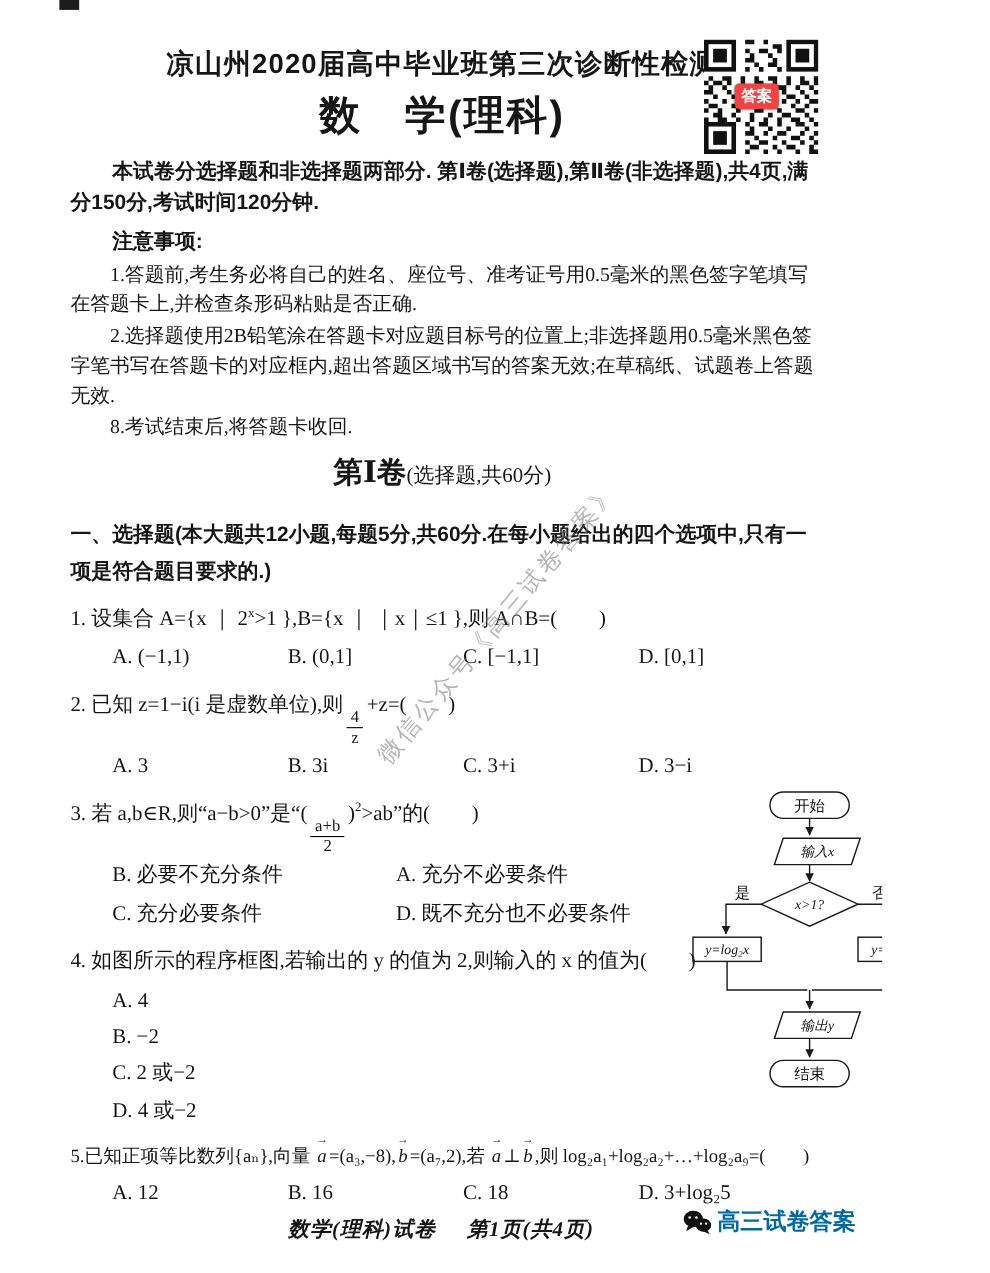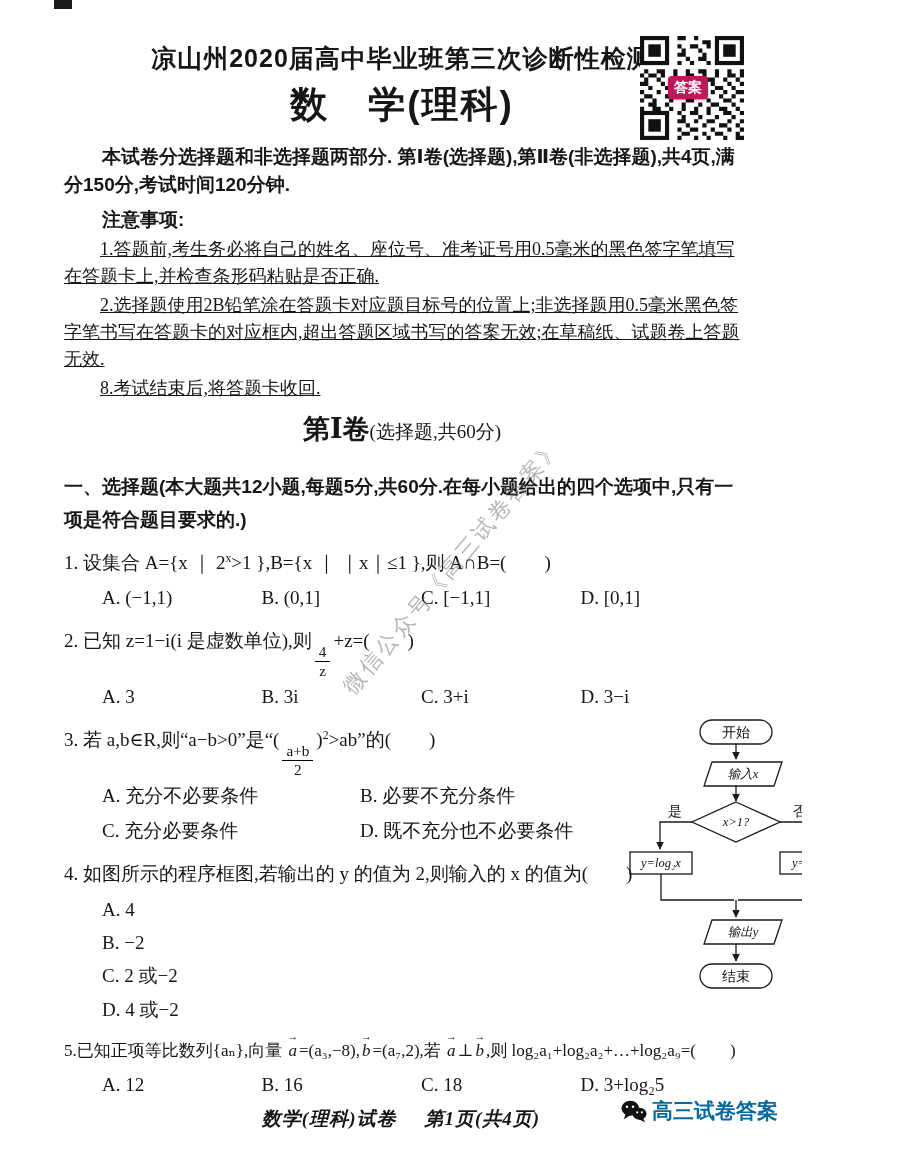--- a/index.html
+++ b/index.html
@@ -11,21 +11,21 @@
   }
   .page { position: relative; width: 802px; height: 1157px; padding: 42px 62px 0 64px; overflow: hidden; }
 
   .scan-mark { position: absolute; left: 54px; top: 0; width: 18px; height: 9px; background: #1b1b1b; }
 
   .title { margin: 0; text-align: center; font: bold 25px/1.3 "Liberation Sans", "DejaVu Sans", sans-serif; letter-spacing: 1px; }
   .subject { margin: 8px 0 0; text-align: center; font: bold 37px/1.2 "Liberation Sans", "DejaVu Sans", sans-serif; letter-spacing: 2px; }
 
   .intro { margin: 16px 0 0; font: bold 19px/1.5 "Liberation Sans", "DejaVu Sans", sans-serif; text-indent: 2em; }
   .notes-title { margin: 6px 0 0; font: bold 19px/1.5 "Liberation Sans", "DejaVu Sans", sans-serif; text-indent: 2em; }
-  .note { margin: 2px 0 0; font: normal 18px/1.5 "Liberation Serif", "DejaVu Serif", serif; text-indent: 2em; text-decoration: underline; }
+  .note { margin: 2px 0 0; font: normal 18px/1.5 "Liberation Serif", "DejaVu Serif", serif; text-indent: 2em; }
 
   .section-line { margin: 10px 0 0; text-align: center; }
   .sec-big { font: bold 27px/1.3 "Liberation Serif", "DejaVu Serif", serif; }
   .sec-small { font: normal 19px/1.3 "Liberation Serif", "DejaVu Serif", serif; }
 
   .choice-intro { margin: 24px 0 0; font: bold 19px/1.7 "Liberation Sans", "DejaVu Sans", sans-serif; }
 
   .question { margin-top: 10px; }
   .q-text { margin: 0; font: normal 19px/1.8 "Liberation Serif", "DejaVu Serif", serif; }
   .options { margin: 2px 0 0; padding-left: 38px; font: normal 19px/1.65 "Liberation Serif", "DejaVu Serif", serif; }
@@ -38,21 +38,21 @@
   .frac { display: inline-flex; flex-direction: column; align-items: center; vertical-align: -0.7em; line-height: 1.15; font-size: 0.8em; margin: 0 3px; }
   .fnum { border-bottom: 1.3px solid #000; padding: 0 4px; }
   .fden { padding: 0 4px; }
 
   .vec { position: relative; display: inline-block; font-style: italic; padding: 0 2px; }
   .vec-arrow { position: absolute; left: 50%; top: -0.75em; transform: translateX(-50%); font-size: 0.6em; font-style: normal; }
 
   .q5 .q-text { font-size: 17px; white-space: nowrap; }
 
   .qr { position: absolute; top: 36px; right: 58px; width: 104px; height: 104px; }
-  .qr-badge { position: absolute; left: 28px; top: 40px; background: #be185d; color: #fff;
+  .qr-badge { position: absolute; left: 28px; top: 40px; background: #ef4444; color: #fff;
     font: bold 14px/1.2 "Liberation Sans", "DejaVu Sans", sans-serif; padding: 3px 6px; border-radius: 4px;
     box-shadow: 0 1px 2px rgba(0,0,0,.45); }
 
   .flowchart { position: absolute; left: 628px; top: 716px; }
   .flowchart text { font-family: "Liberation Serif", "DejaVu Serif", serif; font-size: 14px; fill: #111; }
   .flowchart text.formula { font-size: 12.5px; font-style: italic; }
   .flowchart .shape { fill: none; stroke: #1a1a1a; stroke-width: 1.3; }
   .flowchart .edge { fill: none; stroke: #1a1a1a; stroke-width: 1.3; }
 
   .watermark { position: absolute; left: 348px; top: 676px; transform: rotate(-50deg); transform-origin: 0 50%;
@@ -129,22 +129,22 @@
       <span class="opt">D. 3−i</span>
     </div>
   </div>
 
   <div class="question">
     <p class="q-text"><span>3. 若 a,b∈R,则“a−b&gt;0”是“(</span><span class="frac">
           <span class="fnum">a+b</span>
           <span class="fden">2</span>
         </span><span>)</span><sup class="sup">2</sup><span>&gt;ab”的(　　)</span></p>
     <div class="options cols2">
+      <span class="opt">B. 必要不充分条件</span>
       <span class="opt">A. 充分不必要条件</span>
-      <span class="opt">B. 必要不充分条件</span>
       <span class="opt">C. 充分必要条件</span>
       <span class="opt">D. 既不充分也不必要条件</span>
     </div>
   </div>
 
   <div class="question">
     <p class="q-text">4. 如图所示的程序框图,若输出的 y 的值为 2,则输入的 x 的值为(　　)</p>
     <div class="options stack">
       <span class="opt">A. 4</span>
       <span class="opt">B. −2</span>

